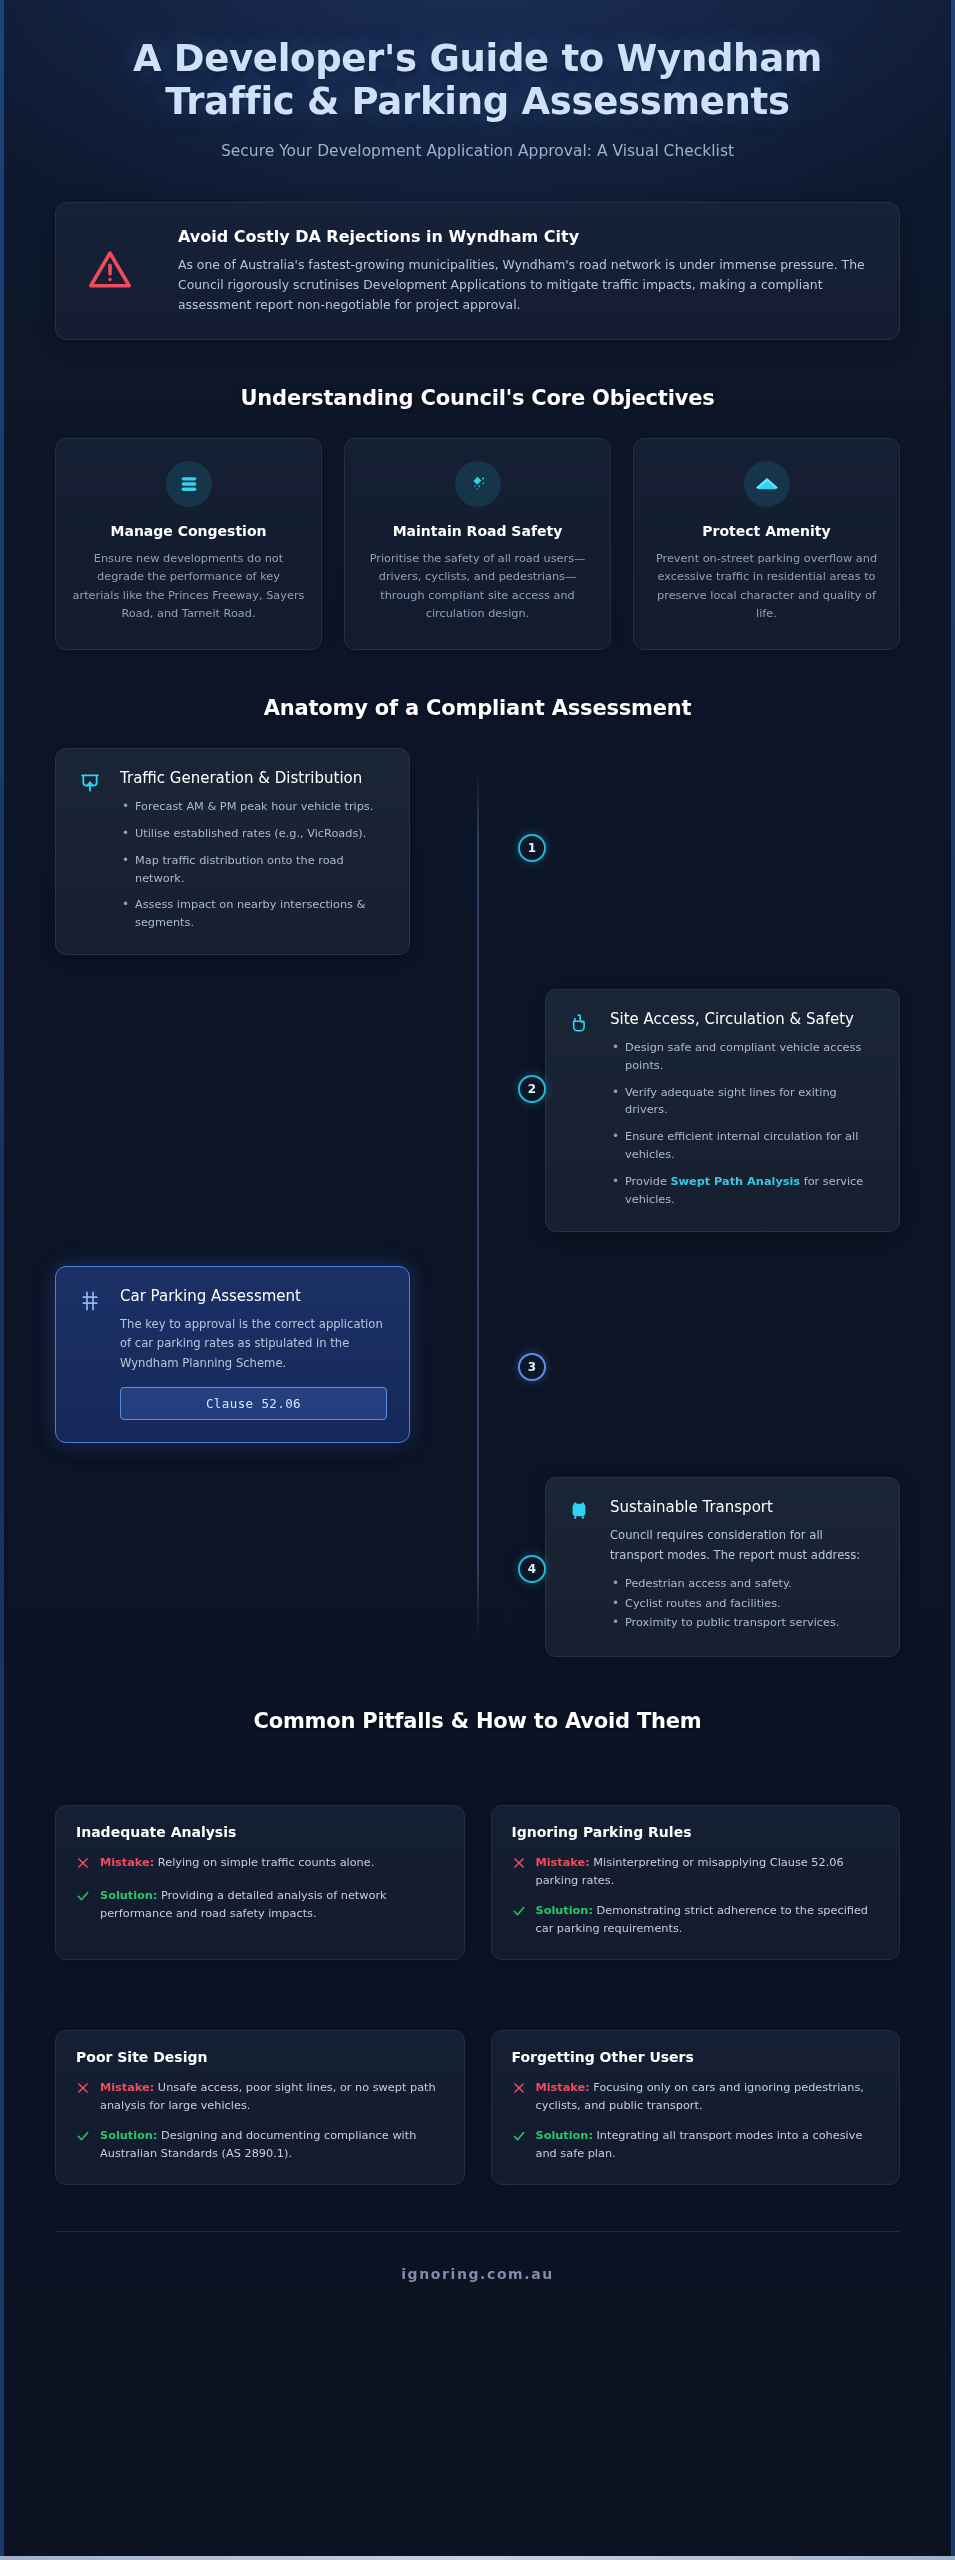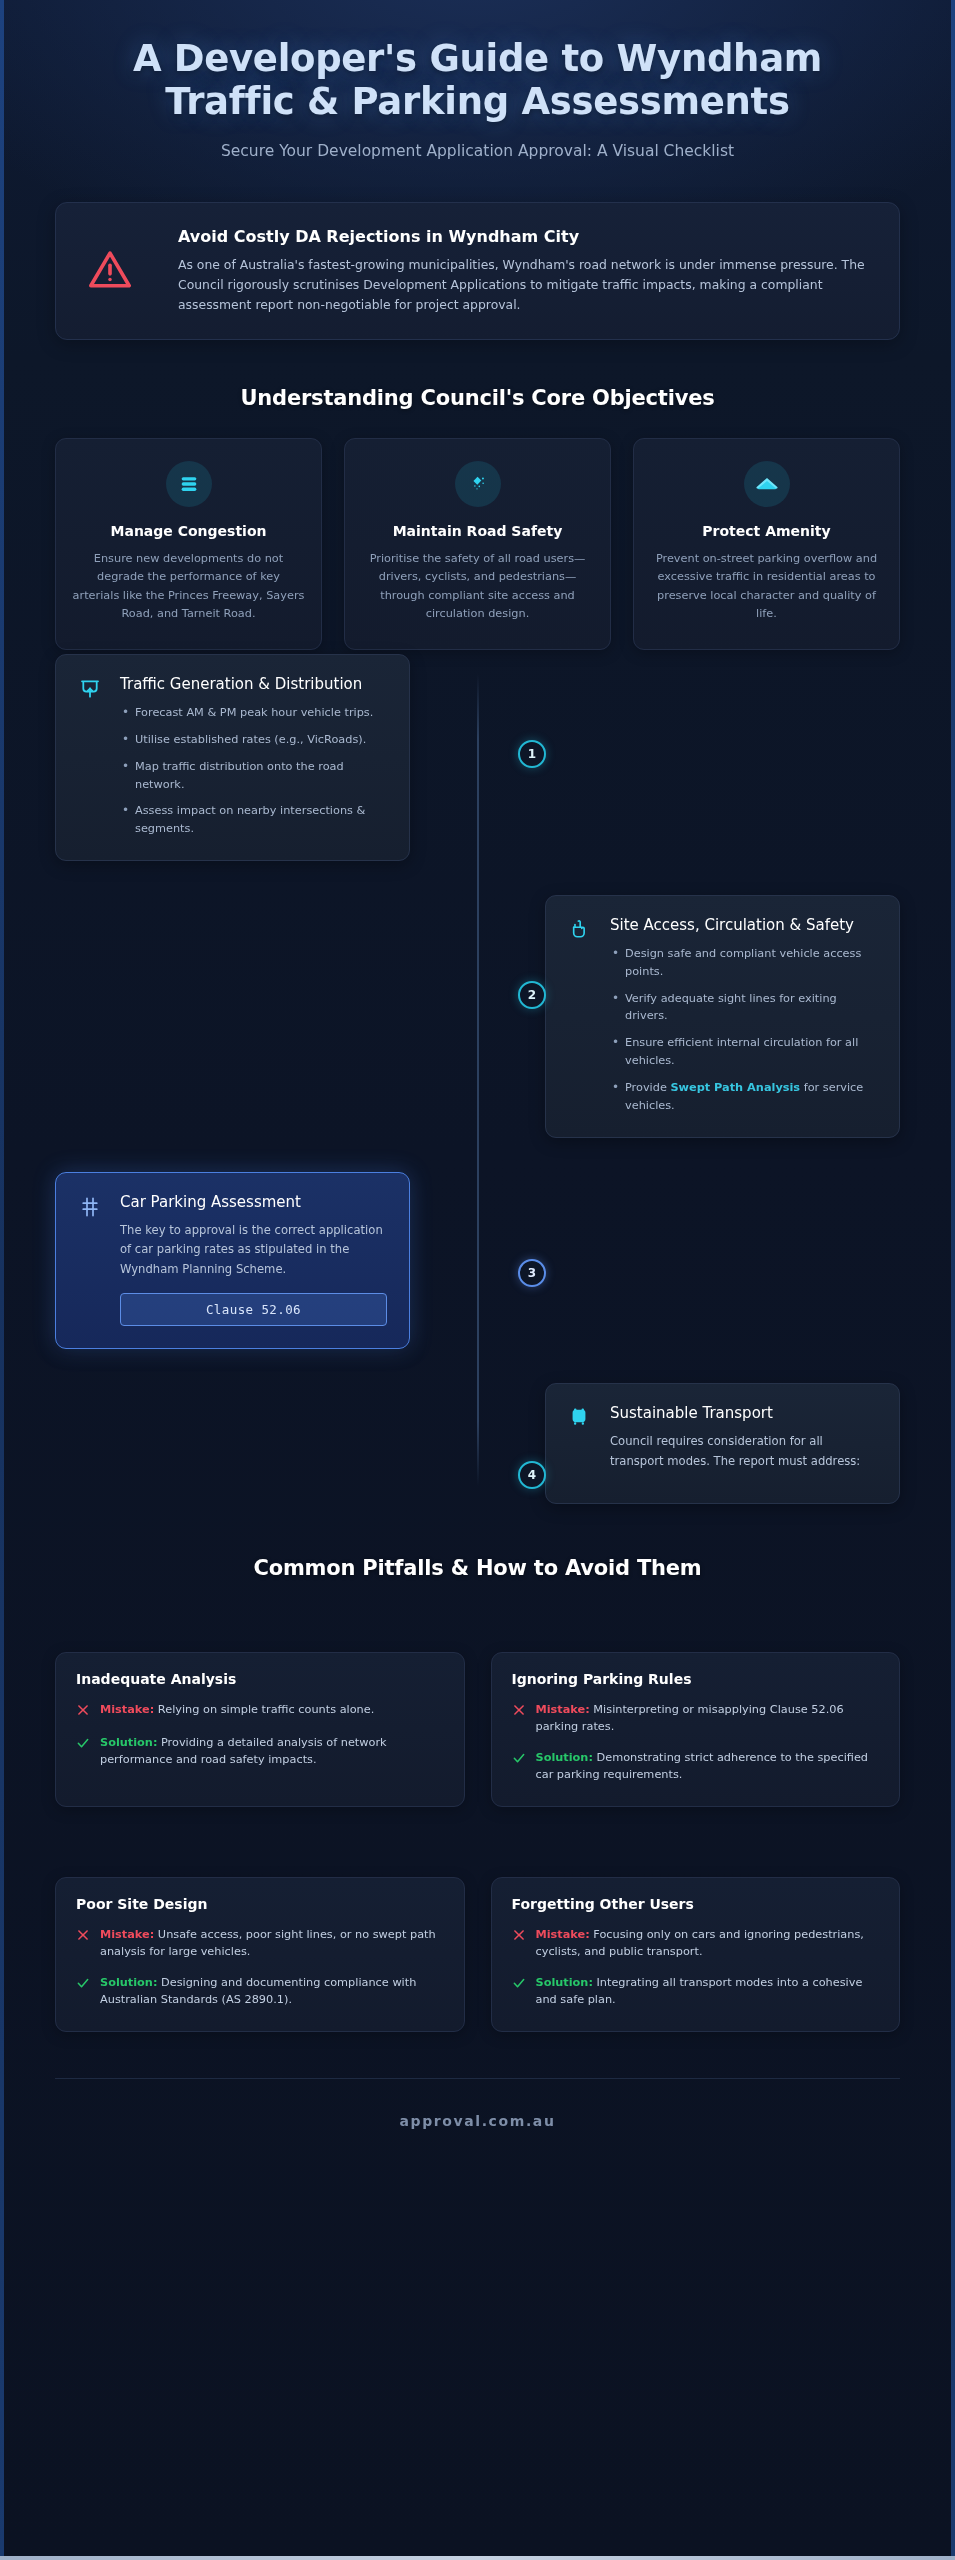--- a/index.html
+++ b/index.html
@@ -309,20 +309,21 @@
           <path d="M12 7.4 21 15.1a1.2 1.2 0 0 1-.8 2.1H3.8a1.2 1.2 0 0 1-.8-2.1z"></path>
           <path d="M12 6 22.3 14.9a1 1 0 0 1-1.3 1.5L12 9.1 3 16.4a1 1 0 0 1-1.3-1.5z" fill="#6ee6fb"></path>
         </svg>
       </div>
       <div class="obj-title">Protect Amenity</div>
       <div class="obj-text">Prevent on-street parking overflow and excessive traffic in residential areas to preserve local character and quality of life.</div>
     </div>
 
   </div>
 
+  <h2 class="section-heading">Anatomy of a Compliant Assessment</h2>
 
   <div class="timeline">
     <div class="tl-spine"></div>
 
     <div class="tl-row left">
       <div class="tl-card">
         <div class="tl-icon">
           <svg width="24" height="24" viewBox="0 0 24 24" fill="none" stroke="#2fd3ef" stroke-width="1.8" stroke-linecap="round" stroke-linejoin="round">
             <path d="M4 4.3h16"></path>
             <path d="M5.3 5.4v6.2a3 3 0 0 0 3 3h7.4a3 3 0 0 0 3-3V5.4"></path>
@@ -392,20 +393,25 @@
             <rect x="5" y="4.2" width="14" height="13.4" rx="3.4"></rect>
             <rect x="6.6" y="2.6" width="2.6" height="2.8" rx="1.1"></rect>
             <rect x="14.8" y="2.6" width="2.6" height="2.8" rx="1.1"></rect>
             <rect x="6.6" y="17.6" width="2.4" height="2.8" rx="1"></rect>
             <rect x="15" y="17.6" width="2.4" height="2.8" rx="1"></rect>
           </svg>
         </div>
         <div class="tl-body">
           <div class="tl-title">Sustainable Transport</div>
           <div class="tl-desc">Council requires consideration for all transport modes. The report must address:</div>
+          <ul class="tl-list tight">
+            <li>Pedestrian access and safety.</li>
+            <li>Cyclist routes and facilities.</li>
+            <li>Proximity to public transport services.</li>
+          </ul>
         </div>
       </div>
       <div class="tl-marker" style="left:463px; top:78px;">4</div>
     </div>
 
   </div>
 
   <h2 class="section-heading" style="margin-top:52px;">Common Pitfalls &amp; How to Avoid Them</h2>
 
   <div class="pitfalls">
@@ -514,18 +520,18 @@
         <span class="pit-text">
           <span class="lbl-solution">Solution:</span>
           <span>Integrating all transport modes into a cohesive and safe plan.</span>
         </span>
       </div>
     </div>
 
   </div>
 
   <div class="footer">
-    <div class="footer-text">approval.com.au</div>
+    <div class="footer-text">ignoring.com.au</div>
   </div>
 
 </div>
 
 <div class="edge-bottom"></div>
 
 </body></html>

